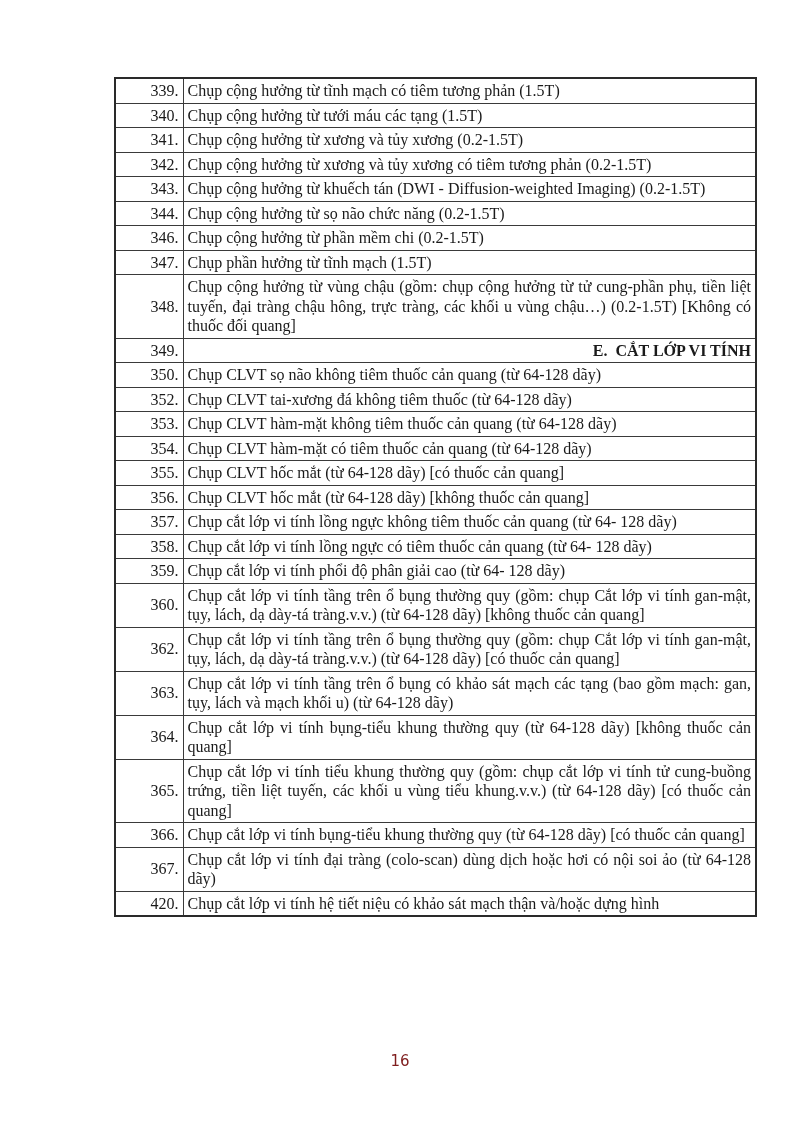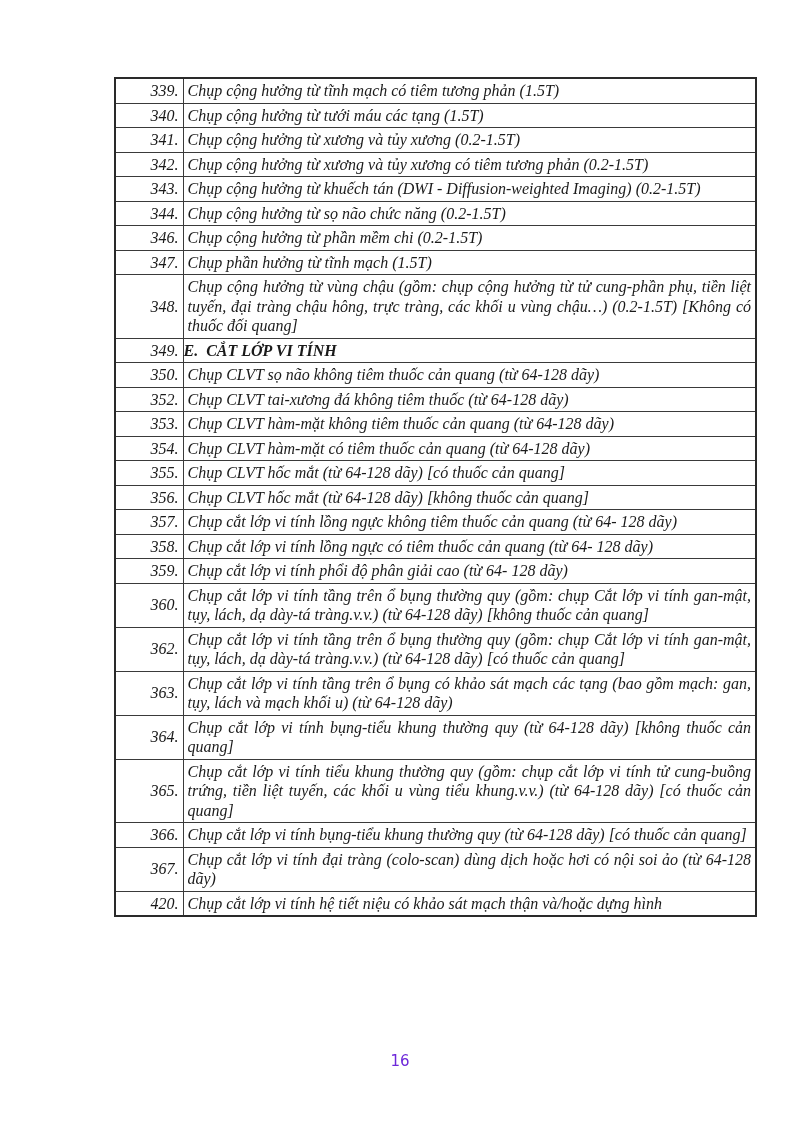--- a/index.html
+++ b/index.html
@@ -25,46 +25,45 @@
     table-layout: fixed;
     border: 2px solid #2a2a2a;
   }
   table.proc col.c-num { width: 68px; }
   table.proc td {
     border: 1px solid #3a3a3a;
     font-size: 16px;
     line-height: 19.5px;
     vertical-align: middle;
     padding: 2px 4px;
-    font-style: italic;
   }
   td.num {
     text-align: right;
     padding-right: 7px;
   }
   td.desc {
     text-align: justify;
     padding-left: 6px;
     padding-right: 5px;
   }
   td.desc.section {
     font-weight: bold;
-    text-align: left;
-    padding-left: 0;
+    text-align: right;
+    padding-left: 18px;
     white-space: pre-wrap;
   }
   .pageno {
     position: absolute;
     left: 0;
     right: 0;
     top: 1052px;
     text-align: center;
     font-size: 15px;
     font-family: "DejaVu Sans", "Liberation Sans", sans-serif;
-    color: #6d28d9;
+    color: #7f1d1d;
   }
 </style>
 </head>
 <body>
 
 <div class="page">
 
   <table class="proc">
     <colgroup>
       <col class="c-num">

